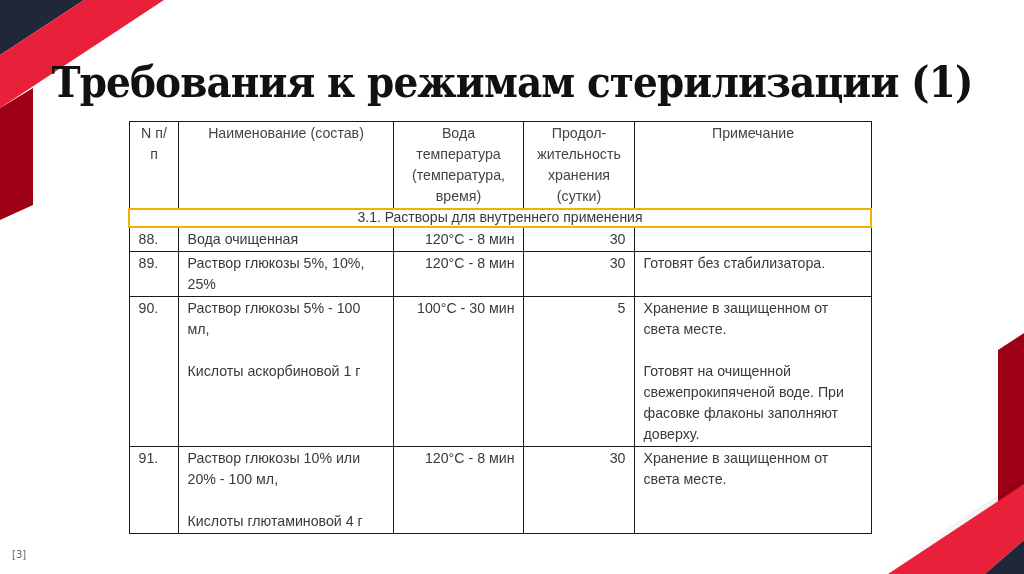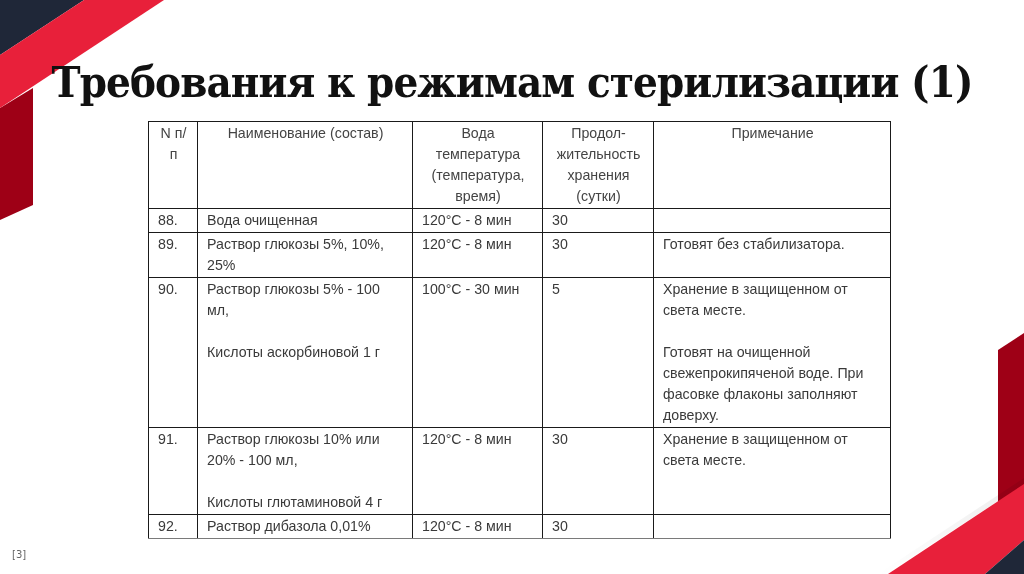--- a/index.html
+++ b/index.html
@@ -9,31 +9,31 @@
     font-family: "Liberation Sans", sans-serif;
   }
   .deco { position:absolute; left:0; top:0; width:1024px; height:574px; pointer-events:none; }
   .title {
     position:absolute; left:0; top:58px; width:1024px; text-align:center;
     font-family: "DejaVu Serif", "Liberation Serif", serif;
     font-size:42px; font-weight:bold; color:#111111; letter-spacing:-1px;
     transform: scaleX(0.93);
   }
   table.req {
-    position:absolute; left:148px; top:121px; width:742px;
+    position:absolute; left:128px; top:121px; width:742px;
     border-collapse:collapse; table-layout:fixed;
     font-size:14.2px; color:#3a3a3a; line-height:21px;
   }
   table.req td, table.req th {
     border:1.5px solid #1a1a1a; vertical-align:top; padding:1px 8px 1px 9px;
     font-weight:normal;
   }
   table.req th { text-align:center; color:#444; padding-top:1px; }
   td.num { text-align:left; }
-  td.center { text-align:left; }
+  td.center { text-align:right; }
   tr.section td {
     border:2.5px solid #f0b400; text-align:center; padding:0; line-height:15px;
     font-size:14px;
   }
   .gap { display:block; height:21px; }
   tr.last td { border-bottom:1px solid #7a7a7a; }
   .slide-num {
     position:absolute; left:12px; top:549px; font-size:10px; color:#666;
     font-family:"DejaVu Sans", sans-serif;
   }
@@ -82,20 +82,23 @@
       <span>время)</span>
     </th>
     <th>
       <span>Продол-</span><br>
       <span>жительность</span><br>
       <span>хранения</span><br>
       <span>(сутки)</span>
     </th>
     <th>Примечание</th>
   </tr>
+  <tr class="section" style="height:18px">
+    <td colspan="5">3.1. Растворы для внутреннего применения</td>
+  </tr>
 
   <tr style="height:20px">
     <td class="num">88.</td>
     <td>Вода очищенная</td>
     <td class="center">120°C - 8 мин</td>
     <td class="center">30</td>
     <td></td>
   </tr>
 
   <tr style="height:44px">
@@ -127,23 +130,16 @@
     <td>
       <span>Раствор глюкозы 10% или 20% - 100 мл,</span>
       <span class="gap"></span>
       <span>Кислоты глютаминовой 4 г</span>
     </td>
     <td class="center">120°C - 8 мин</td>
     <td class="center">30</td>
     <td>Хранение в защищенном от света месте.</td>
   </tr>
 
-  <tr class="last" style="height:24px">
-    <td class="num">92.</td>
-    <td>Раствор дибазола 0,01%</td>
-    <td class="center">120°C - 8 мин</td>
-    <td class="center">30</td>
-    <td></td>
-  </tr>
 </tbody>
   </table>
 
 <div class="slide-num">[3]</div>
 
 </body></html>

